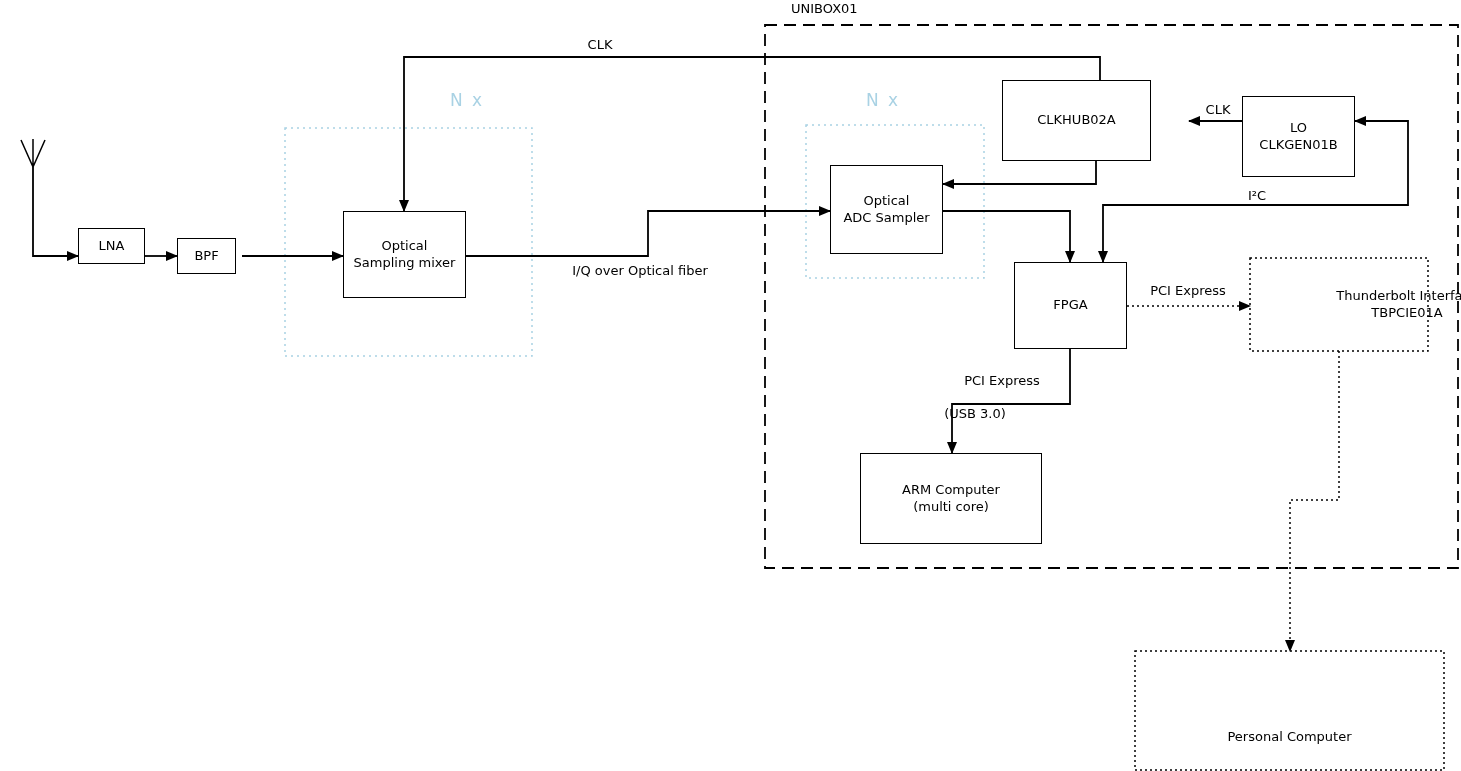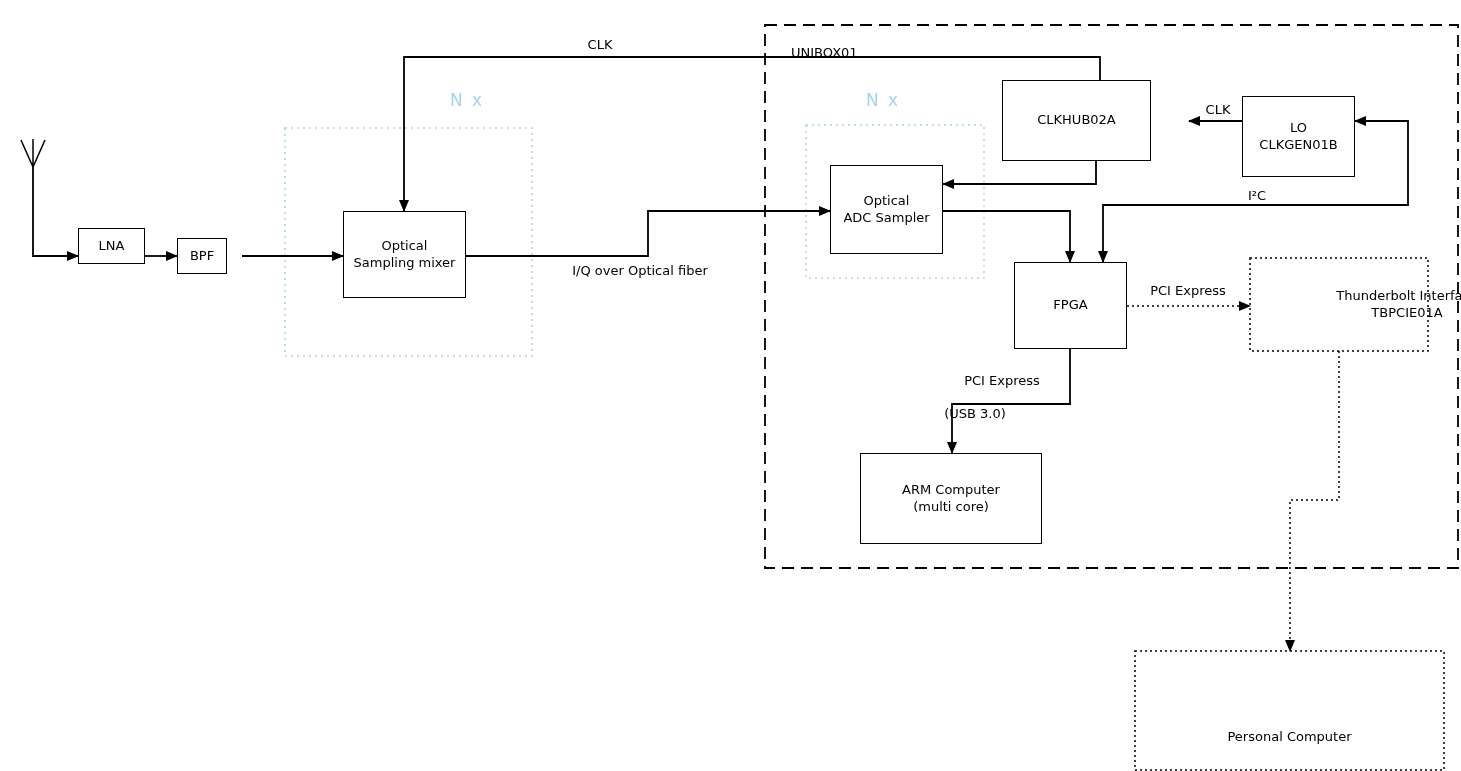--- a/index.html
+++ b/index.html
@@ -40,21 +40,20 @@
     z-index: 3;
     font-size: 13px;
     text-align: center;
     white-space: nowrap;
   }
   .enclosure-title {
     position: absolute;
     z-index: 3;
     font-size: 13px;
     white-space: nowrap;
-    margin-top: 44px;
   }
   .nx-label {
     position: absolute;
     z-index: 3;
     font-size: 17px;
     letter-spacing: 2px;
     color: #a9d2e4;
     white-space: nowrap;
     text-align: right;
   }
@@ -92,21 +91,21 @@
 
     <path d="M1127,306 L1250,306" fill="none" stroke="#000000" stroke-width="1.5" stroke-dasharray="2 3" marker-end="url(#arr)"></path>
     <path d="M1339,351 L1339,500 L1290,500 L1290,651" fill="none" stroke="#000000" stroke-width="1.5" stroke-dasharray="2 3" marker-end="url(#arr)"></path>
   </svg>
 
   <div class="enclosure-title" style="left:791px; top:1px;">UNIBOX01</div>
   <div class="nx-label" style="left:450px; top:90px;">N x</div>
   <div class="nx-label" style="left:866px; top:90px;">N x</div>
 
   <div class="block" style="left:78px; top:228px; width:67px; height:36px;">LNA</div>
-  <div class="block" style="left:177px; top:238px; width:50px; height:36px;">BPF</div>
+  <div class="block" style="left:177px; top:238px; width:59px; height:36px;">BPF</div>
   <div class="block" style="left:343px; top:211px; width:123px; height:87px;">Optical
 Sampling mixer</div>
   <div class="block" style="left:830px; top:165px; width:113px; height:89px;">Optical
 ADC Sampler</div>
   <div class="block" style="left:1002px; top:80px; width:149px; height:81px;">CLKHUB02A</div>
   <div class="block" style="left:1242px; top:96px; width:113px; height:81px;">LO
 CLKGEN01B</div>
   <div class="block" style="left:860px; top:453px; width:182px; height:91px;">ARM Computer
 (multi core)</div>
   <div class="block" style="left:1014px; top:262px; width:113px; height:87px;">FPGA</div>

